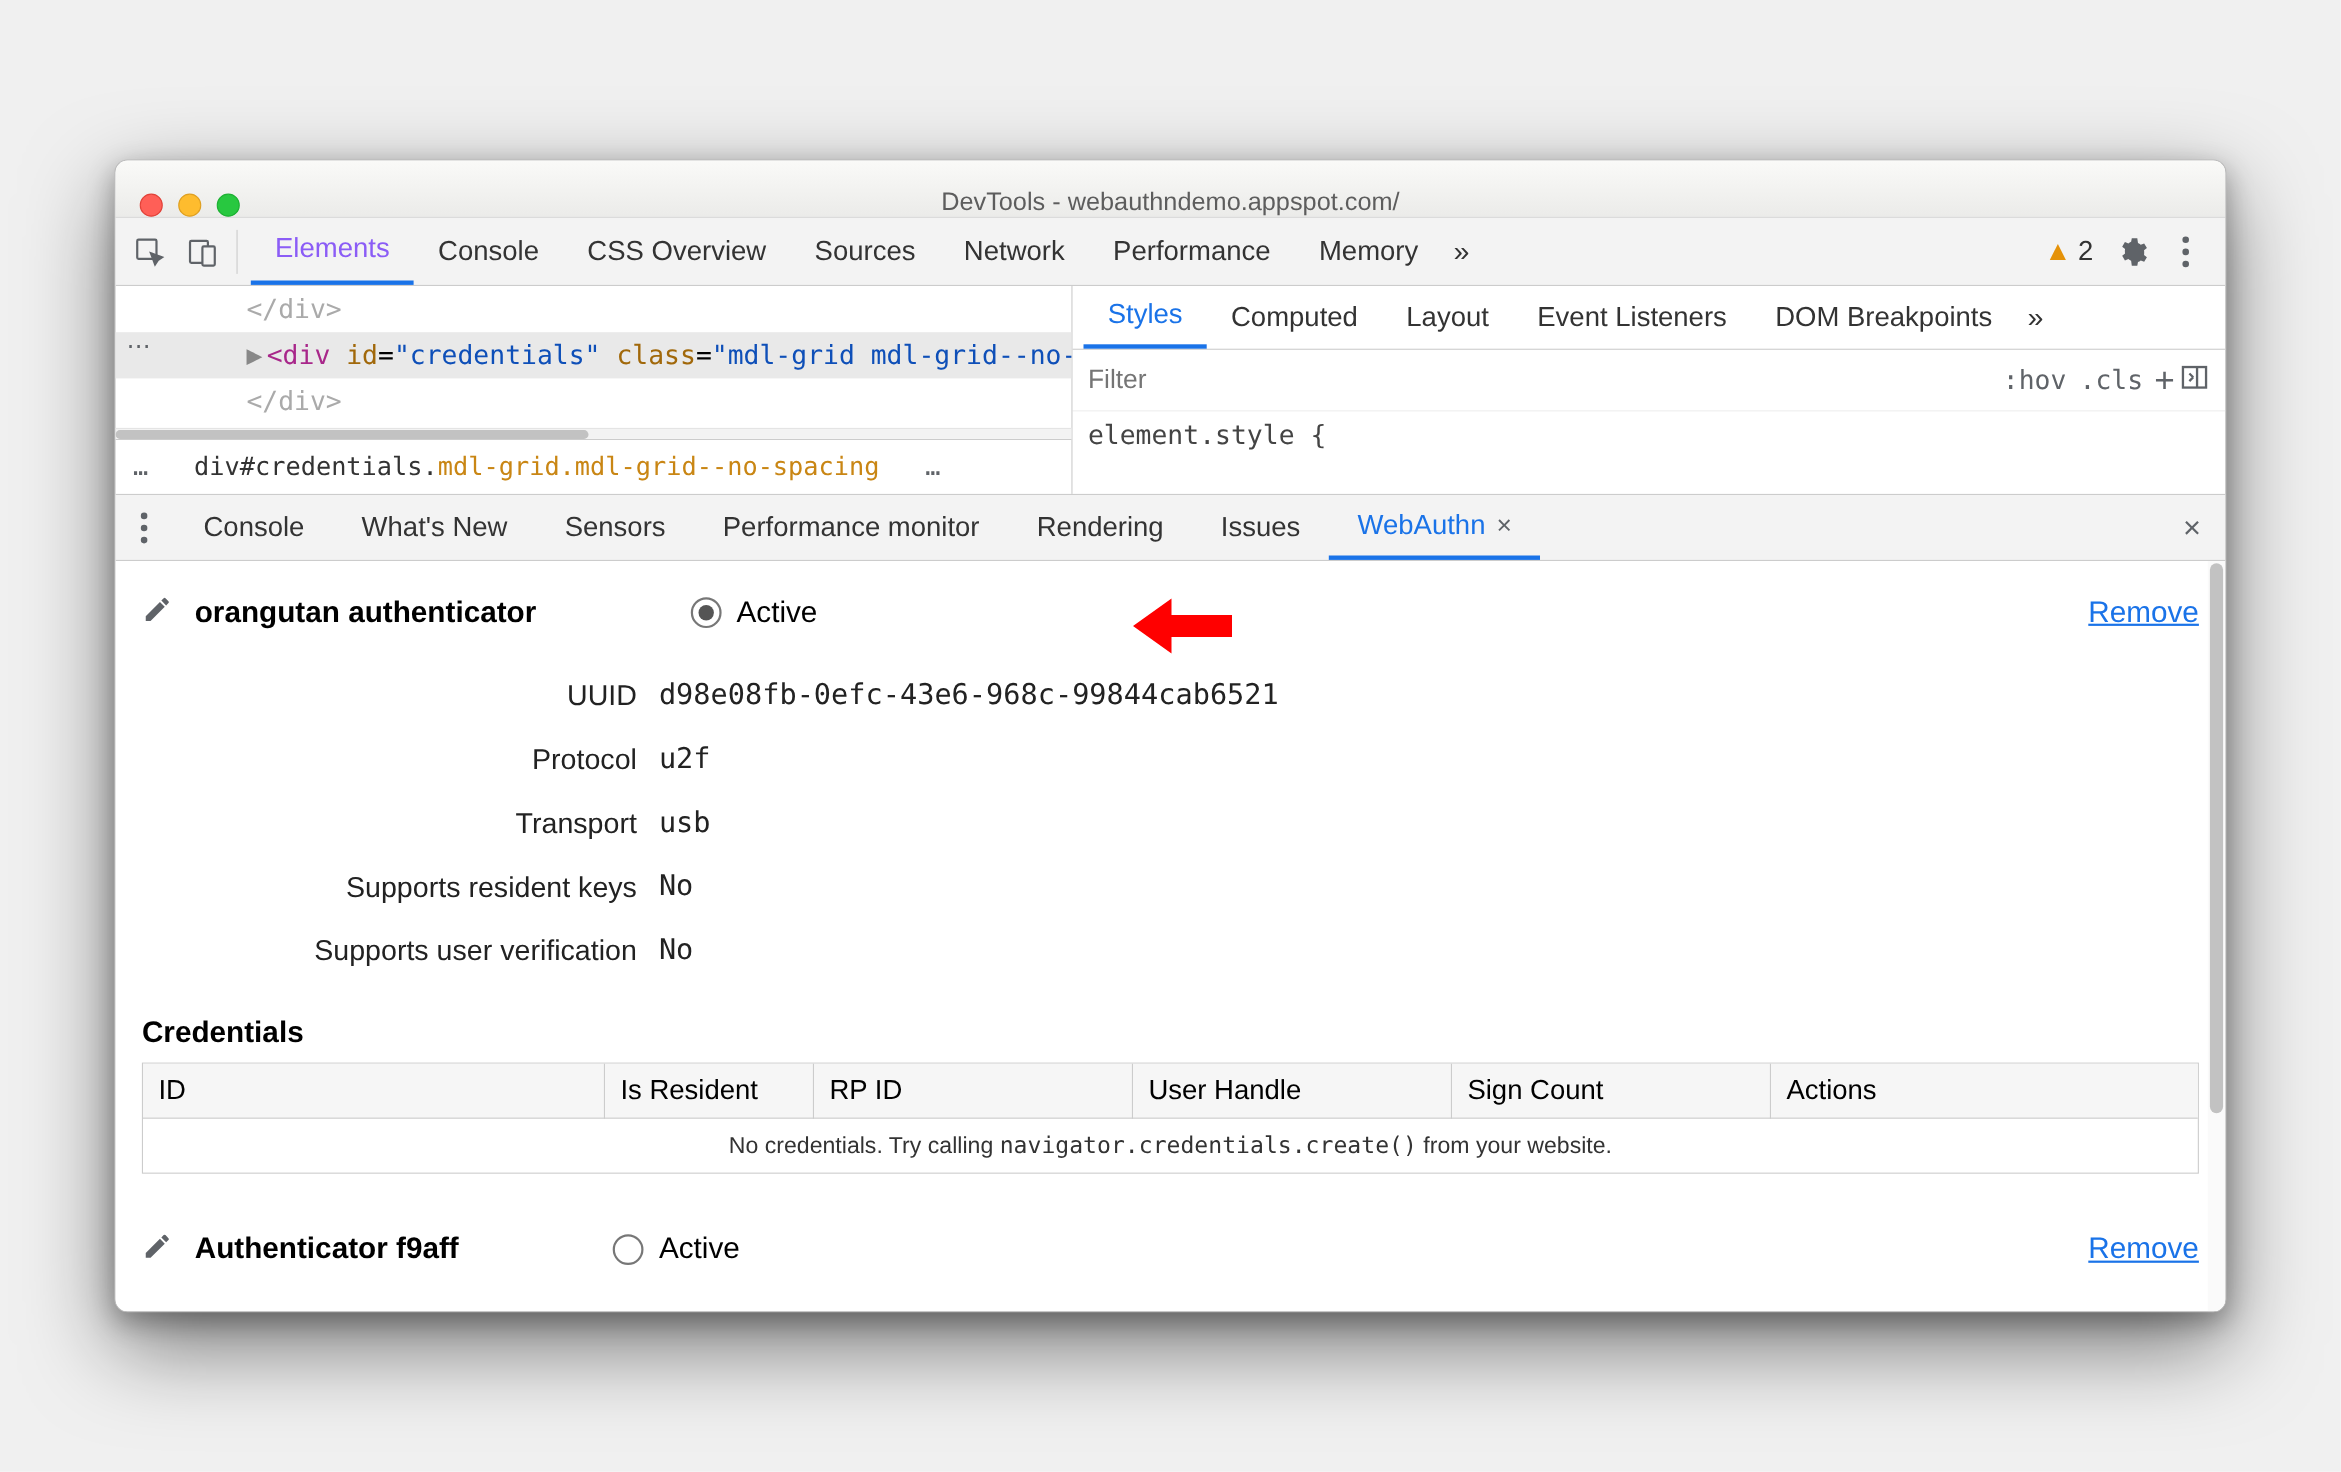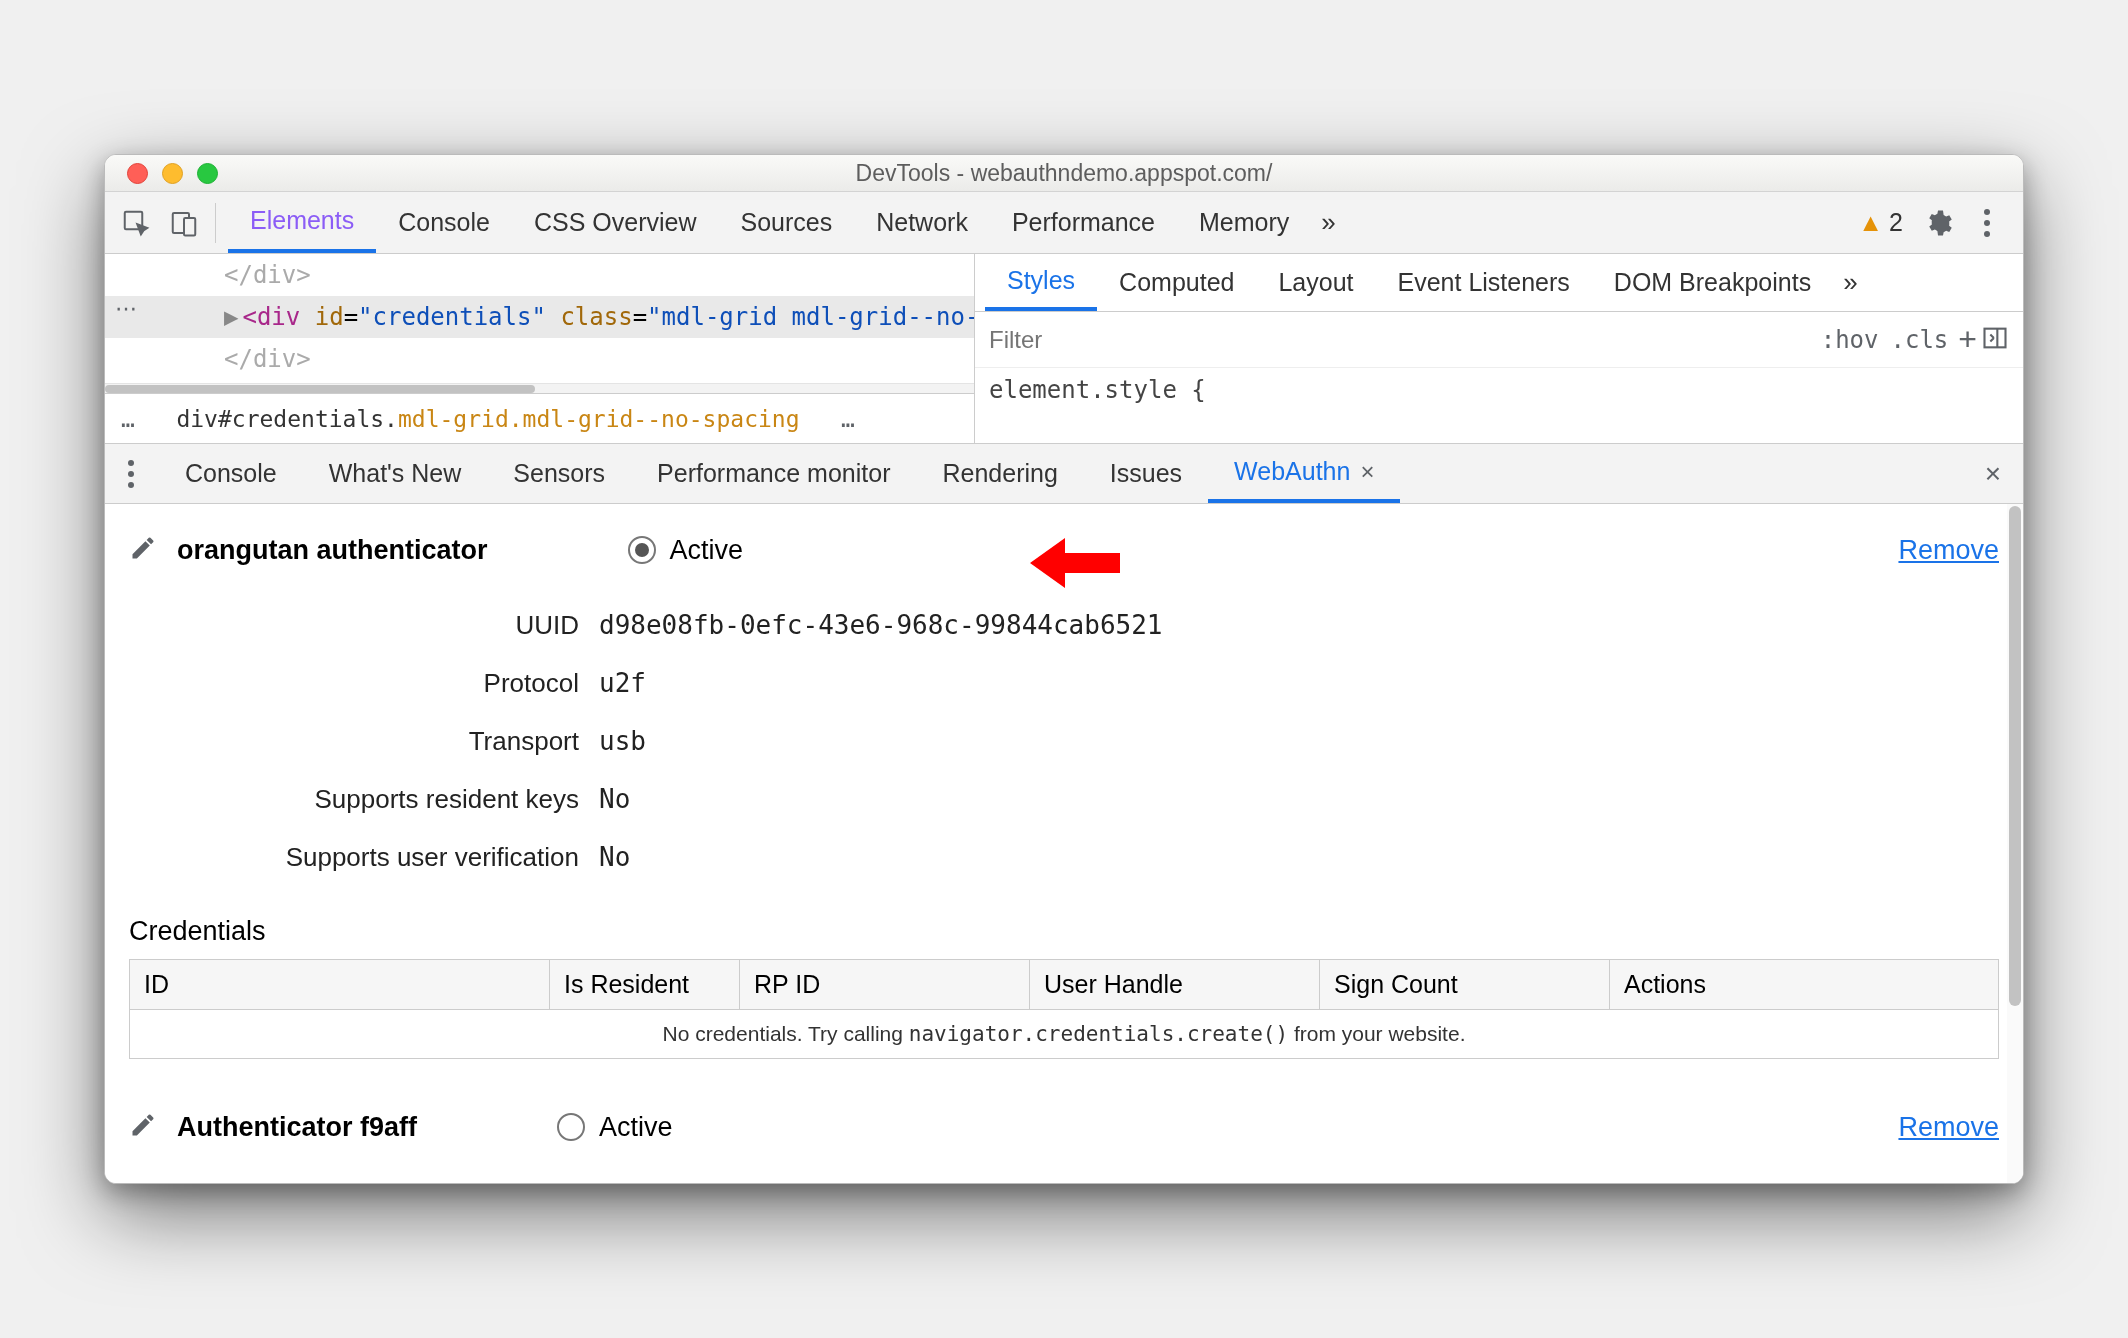--- a/index.html
+++ b/index.html
@@ -1,18 +1,18 @@
 <!DOCTYPE html>
 <html><head>
 <meta charset="utf-8">
 <style>
 *{box-sizing:border-box;margin:0;padding:0}
 body{background:#f0f0f0;font-family:-apple-system,BlinkMacSystemFont,"Segoe UI",Helvetica,Arial,sans-serif;width:2128px;height:1338px;display:flex;align-items:center;justify-content:center}
 .window{width:1920px;background:#fff;border-radius:12px;box-shadow:0 30px 80px rgba(0,0,0,.5),0 8px 24px rgba(0,0,0,.3);overflow:hidden;border:1px solid #bbb}
-.titlebar{height:37px;background:linear-gradient(#fafaf8,#ebebe9);border-bottom:1px solid #d3d3d3;display:flex;align-items:center;position:relative}
+.titlebar{height:52px;background:linear-gradient(#fafaf8,#ebebe9);border-bottom:1px solid #d3d3d3;display:flex;align-items:flex-end;position:relative}
 .traffic{display:flex;gap:14px;padding-left:22px}
 .dot{width:21px;height:21px;border-radius:50%}
 .red{background:#ff5f57;border:1px solid #e14239}
 .yel{background:#febc2e;border:1px solid #dfa022}
 .grn{background:#28c840;border:1px solid #1db133}
 .title{position:absolute;left:0;right:0;text-align:center;font-size:23px;color:#5d5d5d;pointer-events:none}
 .main-tabs{height:62px;background:#f3f3f3;border-bottom:1px solid #ccc;display:flex;align-items:center;padding:0 8px}
 .inspect-group{display:flex;align-items:center;gap:14px;padding:0 14px 0 6px;border-right:1px solid #ccc;height:40px}
 .icon-btn{width:34px;height:34px;display:flex;align-items:center;justify-content:center;color:#5f6368;cursor:pointer}
 .icon-btn svg{width:30px;height:30px}
@@ -64,21 +64,21 @@
 .auth-name{font-weight:700;font-size:27px;margin-right:120px}
 .radio-wrap{display:flex;align-items:center;gap:14px;font-size:27px;cursor:pointer}
 .radio{width:28px;height:28px;border-radius:50%;border:2px solid #777;display:flex;align-items:center;justify-content:center}
 .radio .fill{width:14px;height:14px;border-radius:50%;background:#555}
 .arrow-annot{position:absolute;left:920px;top:24px;color:#ff0000}
 .remove-link{margin-left:auto;color:#1a73e8;text-decoration:underline;font-size:27px;cursor:pointer}
 .props{margin-left:30px;margin-bottom:30px}
 .props .row{display:flex;align-items:center;height:58px;font-size:26px}
 .props .k{width:440px;text-align:right;padding-right:20px;color:#222}
 .props .v{font-family:Menlo,Consolas,monospace;color:#222}
-.cred-heading{font-weight:400;font-size:27px;margin-bottom:12px}
+.cred-heading{font-weight:700;font-size:27px;margin-bottom:12px}
 .cred-table{border:1px solid #ccc;margin-bottom:24px}
 .thead{display:flex;background:#f6f6f6}
 .thead .th{padding:10px 14px;font-size:25px;border-right:1px solid #ccc;border-bottom:1px solid #ccc}
 .thead .th:last-child{border-right:none}
 .tbody{padding:12px;text-align:center;font-size:21px;color:#333}
 .tbody .mono{font-family:Menlo,Consolas,monospace}
 .right-scroll{position:absolute;right:0;top:0;bottom:0;width:16px;background:#fafafa}
 .right-scroll .vthumb{position:absolute;top:2px;right:2px;width:12px;height:500px;background:#c2c2c2;border-radius:6px}
 </style>
 </head>

